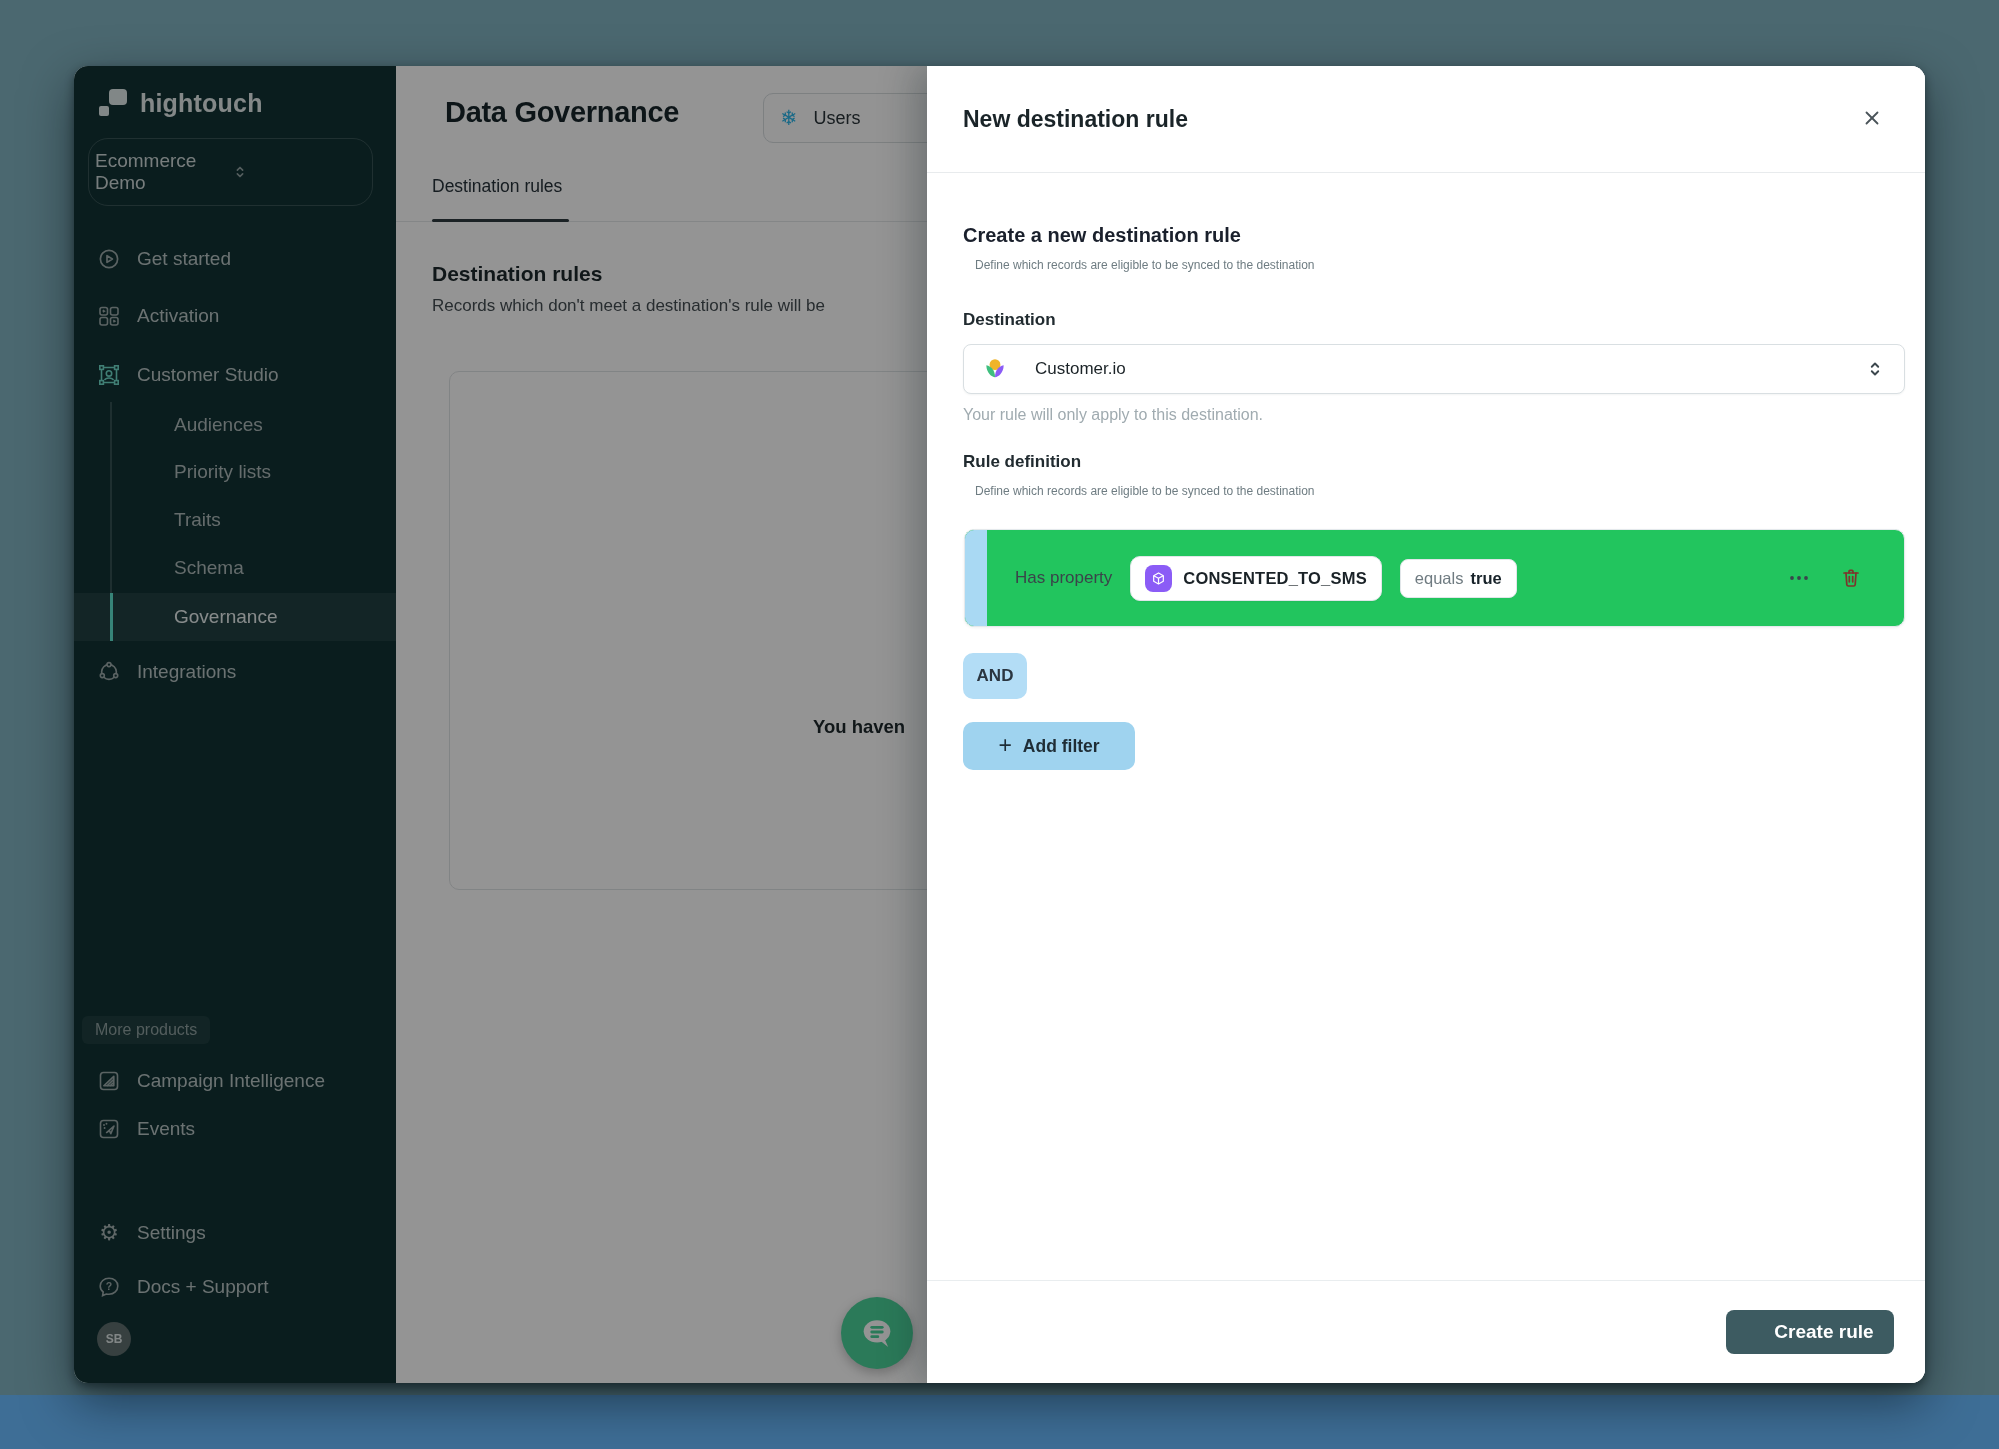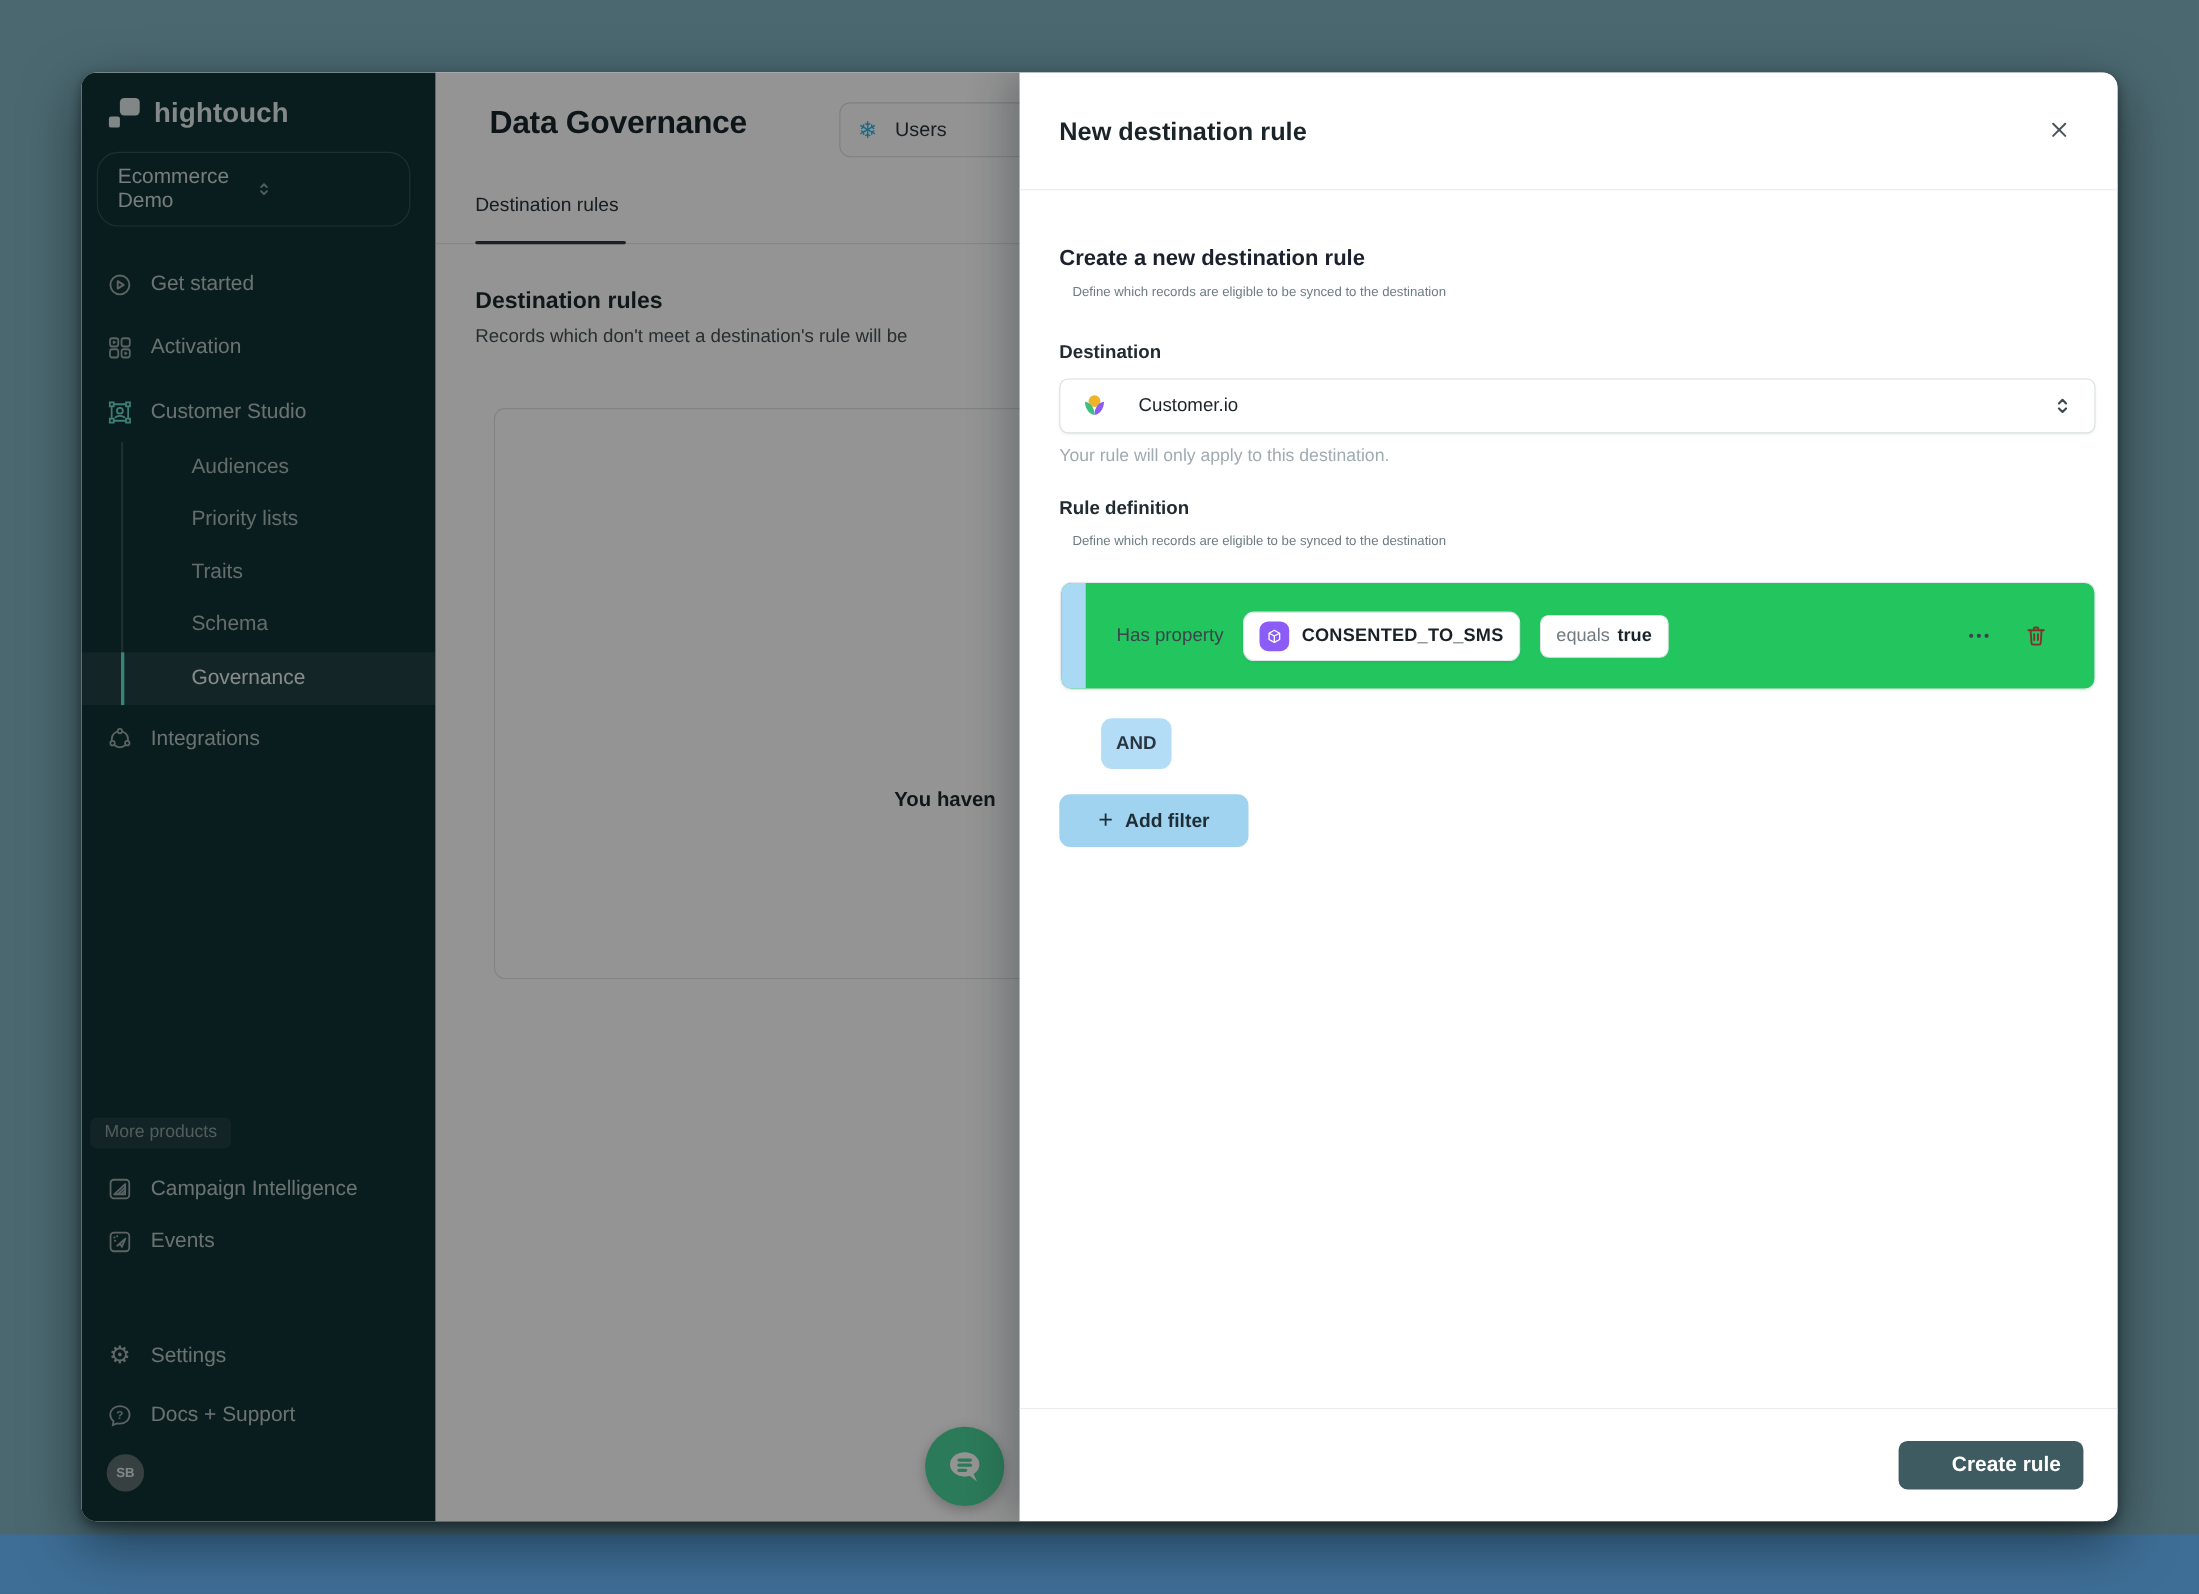--- a/index.html
+++ b/index.html
@@ -16,21 +16,21 @@
   .app{position:absolute;left:74px;top:66px;width:1851px;height:1317px;border-radius:14px;overflow:hidden;
        background:#fff;box-shadow:0 18px 50px rgba(0,10,14,.5), 0 4px 10px rgba(0,10,14,.45);}
   
   .sidebar{position:absolute;left:0;top:0;width:322px;height:100%;background:var(--sidebar-bg);}
   .logo{position:absolute;left:24px;top:22px;display:flex;align-items:center;gap:12px;}
   .logo-mark{position:relative;width:30px;height:30px;display:inline-block;}
   .lm-big{position:absolute;right:1px;top:1px;width:18px;height:16px;background:#dfe8e8;border-radius:4px;}
   .lm-small{position:absolute;left:1px;bottom:2px;width:10px;height:10px;background:#dfe8e8;border-radius:2px;}
   .logo-text{font-size:25px;font-weight:700;color:#e3ebeb;letter-spacing:.2px;}
   .workspace{position:absolute;left:14px;top:72px;width:285px;height:68px;border:1px solid rgba(255,255,255,.16);
-             border-radius:20px;display:flex;align-items:center;padding:0 18px;cursor:pointer;}
+             border-radius:20px;display:flex;align-items:center;padding:0 6px;cursor:pointer;}
   .workspace span{font-size:19px;color:#cdd7d7;flex:1;}
   .nav-row{position:absolute;left:0;right:0;height:40px;display:flex;align-items:center;cursor:pointer;}
   .nav-icon{position:absolute;left:23px;width:24px;height:24px;}
   .nav-label{margin-left:63px;font-size:19px;color:#b9c5c5;}
   .nav-sub .nav-label{margin-left:100px;color:#aebaba;}
   .nav-active{background:rgba(255,255,255,.07);}
   .nav-active .nav-label{color:#e9f0f0;}
   .active-accent{position:absolute;left:36px;top:0;bottom:0;width:3px;background:var(--active-accent);}
   .guide-line{position:absolute;left:36px;top:336px;width:2px;height:238px;background:rgba(255,255,255,.15);}
   .more-pill{position:absolute;left:8px;top:950px;padding:5px 13px;background:rgba(255,255,255,.06);
@@ -76,21 +76,21 @@
   .prop-chip{display:flex;align-items:center;gap:11px;border:1px solid #e1e6e9;border-radius:10px;padding:8px 14px;
              background:#fff;cursor:pointer;box-shadow:0 1px 2px rgba(20,30,35,.04);}
   .prop-icon{width:27px;height:27px;border-radius:8px;background:var(--property-icon-bg);display:flex;align-items:center;justify-content:center;flex:none;}
   .prop-name{font-size:16.5px;font-weight:600;color:#1a2227;letter-spacing:.2px;}
   .eq-pill{display:flex;align-items:center;gap:7px;border:1px solid #e1e6e9;border-radius:8px;padding:9px 14px;background:#fff;cursor:pointer;}
   .eq-op{font-size:16.5px;color:#6f7b81;}
   .eq-val{font-size:16.5px;font-weight:700;color:#18232a;}
   .rule-spacer{flex:1;}
   .icon-btn{width:34px;height:34px;display:flex;align-items:center;justify-content:center;cursor:pointer;border-radius:6px;}
   .and-chip{position:absolute;left:36px;top:587px;width:64px;height:46px;border-radius:10px;background:var(--and-chip-bg);
-            display:flex;align-items:center;justify-content:center;font-size:17px;font-weight:700;color:#2a3540;cursor:pointer;margin-left:38px;}
+            display:flex;align-items:center;justify-content:center;font-size:17px;font-weight:700;color:#2a3540;cursor:pointer;}
   .add-filter{position:absolute;left:36px;top:656px;width:172px;height:48px;border-radius:10px;background:var(--add-filter-bg);
               display:flex;align-items:center;justify-content:center;gap:11px;cursor:pointer;border:none;}
   .add-plus{font-size:23px;font-weight:400;color:#1f2d36;line-height:1;margin-top:-2px;}
   .add-label{font-size:17.5px;font-weight:600;color:#1f2d36;}
   .modal-footer{position:absolute;left:0;right:0;bottom:0;height:103px;border-top:1px solid #e9edef;
                 display:flex;align-items:center;justify-content:flex-end;padding-right:31px;}
   .create-btn{width:168px;height:44px;border:none;border-radius:8px;background:var(--create-btn-bg);color:#fff;
               font-size:19px;font-weight:700;cursor:pointer;font-family:inherit;padding-left:28px;}
   svg{display:block;}
 </style>

